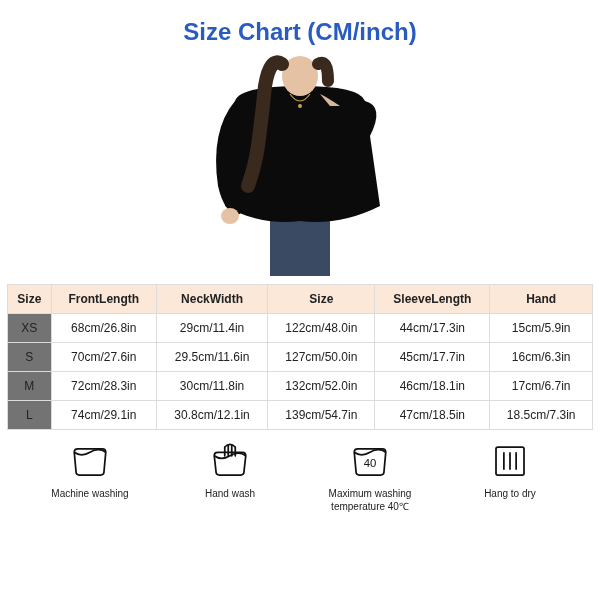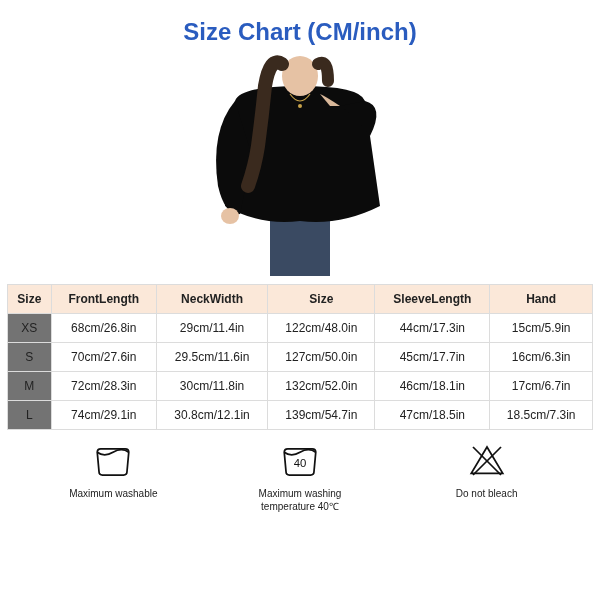--- a/index.html
+++ b/index.html
@@ -153,40 +153,52 @@
 
 <div class="care-row">
 
   <div class="care-item">
     <div class="care-icon">
       <svg viewBox="0 0 48 48">
         <path d="M6 14 Q6 10 10 10 L38 10 Q42 10 42 14 L40 36 Q40 40 36 40 L12 40 Q8 40 8 36 Z"></path>
         <path d="M6 14 Q14 20 24 14 Q34 8 42 14"></path>
       </svg>
     </div>
-    <div class="care-label">Maximum washable</div>
-  </div>
-
+    <div class="care-label">Machine washing</div>
+  </div>
+
+  <div class="care-item">
+    <div class="care-icon">
+      <svg viewBox="0 0 48 48">
+        <path d="M6 18 Q6 14 10 14 L38 14 Q42 14 42 18 L40 36 Q40 40 36 40 L12 40 Q8 40 8 36 Z"></path>
+        <path d="M6 18 Q14 24 24 18 Q34 12 42 18"></path>
+        <path d="M18 18 L18 8 M22 18 L22 6 M26 18 L26 6 M30 18 L30 8" stroke-linecap="round"></path>
+        <path d="M18 8 Q24 2 30 8"></path>
+      </svg>
+    </div>
+    <div class="care-label">Hand wash</div>
+  </div>
 
   <div class="care-item">
     <div class="care-icon">
       <svg viewBox="0 0 48 48">
         <path d="M6 14 Q6 10 10 10 L38 10 Q42 10 42 14 L40 36 Q40 40 36 40 L12 40 Q8 40 8 36 Z"></path>
         <path d="M6 14 Q14 20 24 14 Q34 8 42 14"></path>
         <text x="24" y="31" text-anchor="middle" font-size="13" font-family="Arial" fill="#111" stroke="none">40</text>
       </svg>
     </div>
     <div class="care-label">Maximum washing temperature 40℃</div>
   </div>
 
-  <div class="care-item">
-    <div class="care-icon">
-      <svg viewBox="0 0 48 48">
-        <path d="M24 8 L42 38 L6 38 Z"></path>
-        <line x1="8" y1="8" x2="40" y2="40"></line>
-        <line x1="40" y1="8" x2="8" y2="40"></line>
-      </svg>
-    </div>
-    <div class="care-label">Do not bleach</div>
-  </div>
-
+
+  <div class="care-item">
+    <div class="care-icon">
+      <svg viewBox="0 0 48 48">
+        <rect x="8" y="8" width="32" height="32" rx="2"></rect>
+        <line x1="17" y1="14" x2="17" y2="34"></line>
+        <line x1="24" y1="14" x2="24" y2="34"></line>
+        <line x1="31" y1="14" x2="31" y2="34"></line>
+      </svg>
+    </div>
+    <div class="care-label">Hang to dry</div>
+  </div>
 
 </div>
 
 </body></html>

